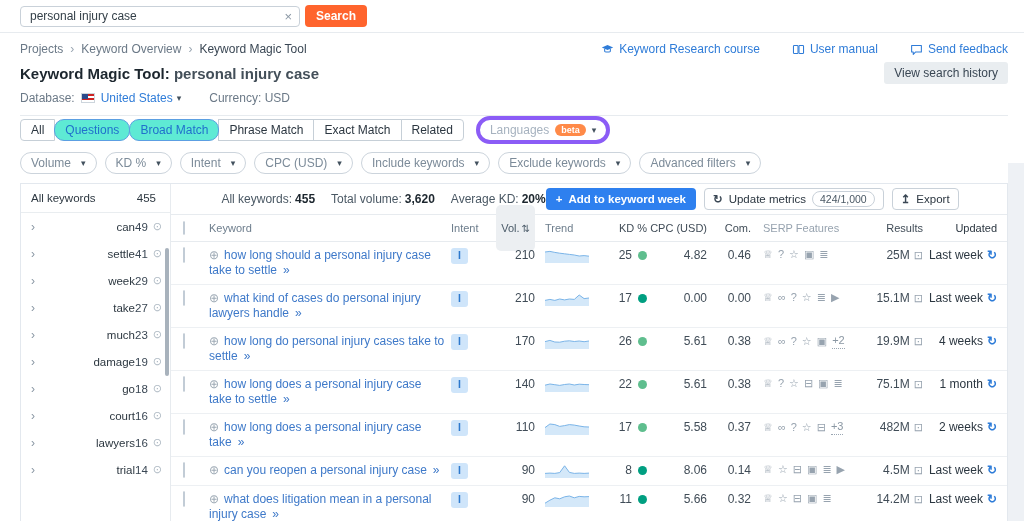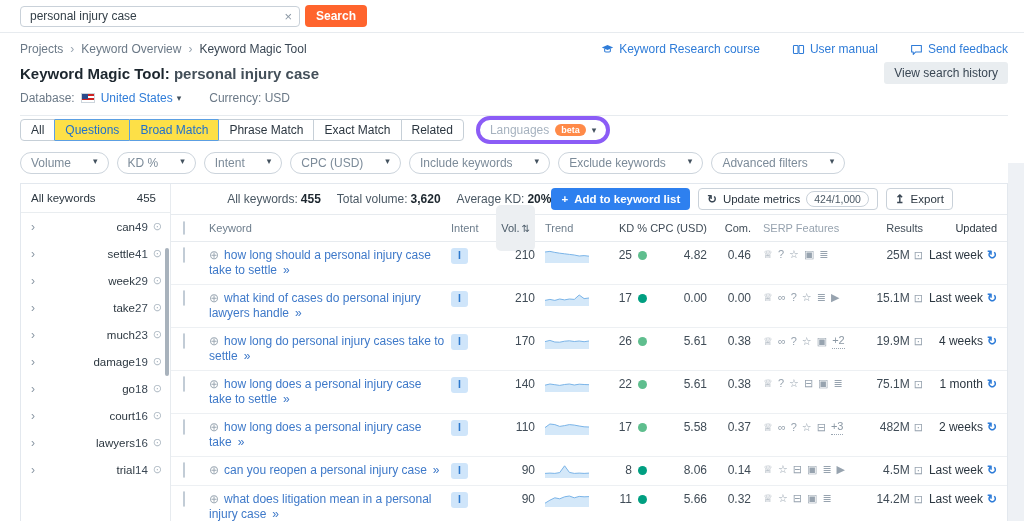--- a/index.html
+++ b/index.html
@@ -36,27 +36,27 @@
   .caret{font-size:9px;color:#42515e;}
   .meta-cur{margin-left:22px;}
   .divider{border-top:1px solid #e7ebef;margin-top:10px;}
 
   
   .row-tabs{display:flex;align-items:center;}
   .tabgroup{display:flex;}
   .tab{border:1px solid #c6cfd7;background:#fff;padding:3px 10px;font-size:12px;color:#2b3640;margin-left:-1px;cursor:pointer;font-family:inherit;position:relative;}
   .tab:first-child{border-radius:4px 0 0 4px;margin-left:0;}
   .tab:last-child{border-radius:0 4px 4px 0;}
-  .tab.active{background:#fde047;border-color:#5c9fe2;color:#2070cc;z-index:2;border-radius:1px;}
+  .tab.active{background:#5eead4;border-color:#5c9fe2;color:#2070cc;z-index:2;border-radius:10px;}
   .lang-pill{display:flex;align-items:center;gap:6px;margin-left:12px;border:4px solid #8b5cf6;border-radius:14px;padding:3px 10px;font-size:12px;color:#a6b2bf;cursor:pointer;background:#fff;}
   .beta{background:#ff8a48;color:#fff;font-size:9px;font-weight:bold;border-radius:8px;padding:1px 6px;}
 
   
   .row-filters{display:flex;align-items:center;gap:8px;margin-top:8px;}
-  .fpill{display:flex;align-items:flex-start;gap:22px;border:1px solid #ccd4dc;border-radius:14px;padding:3px 10px;font-size:12px;color:#7c8b99;background:#fff;cursor:pointer;}
+  .fpill{display:flex;align-items:center;gap:10px;border:1px solid #ccd4dc;border-radius:14px;padding:3px 10px;font-size:12px;color:#7c8b99;background:#fff;cursor:pointer;}
 
   
   .card{margin-top:9px;height:358px;border:1px solid #e3e8ee;border-bottom:none;display:flex;background:#fff;overflow:hidden;}
   .sidebar{width:150px;border-right:1px solid #e7ebef;position:relative;flex:none;}
   .stoggle{display:flex;margin:7px 8px 6px 8px;border:1px solid #bcc8d2;border-radius:4px;overflow:hidden;}
   .stog{flex:1;text-align:center;font-size:11.5px;padding:4px 0;color:#3a4754;background:#fff;cursor:pointer;}
   .stog.active{background:#d8ebfb;color:#1f6ac4;box-shadow:inset 0 0 0 1px #5e9fe0;border-radius:3px;}
   .slist{position:relative;}
   .slist-head{display:flex;justify-content:space-between;padding:8px 14px 8px 10px;font-size:11.5px;color:#2c3740;border-bottom:1px solid #e9edf0;}
   .slist-head .cnt{color:#2c3740;}
@@ -305,21 +305,21 @@
       <div class="smain">
         <div class="toolbar">
           <div class="stats">
               <span><span>All keywords:</span><b>455</b></span>
               <span><span>Total volume:</span><b>3,620</b></span>
               <span><span>Average KD:</span><b>20%</b></span>
             </div>
           <div class="tbtns">
             <button class="btn-add">
               <span>+</span>
-              <span>Add to keyword list</span>
+              <span>Add to keyword week</span>
             </button>
             <button class="btn-line">
               <span class="ric">↻</span>
               <span>Update metrics</span>
               <span class="badge-pill">424/1,000</span>
             </button>
             <button class="btn-line">
               <span class="ric">↥</span>
               <span>Export</span>
             </button>

